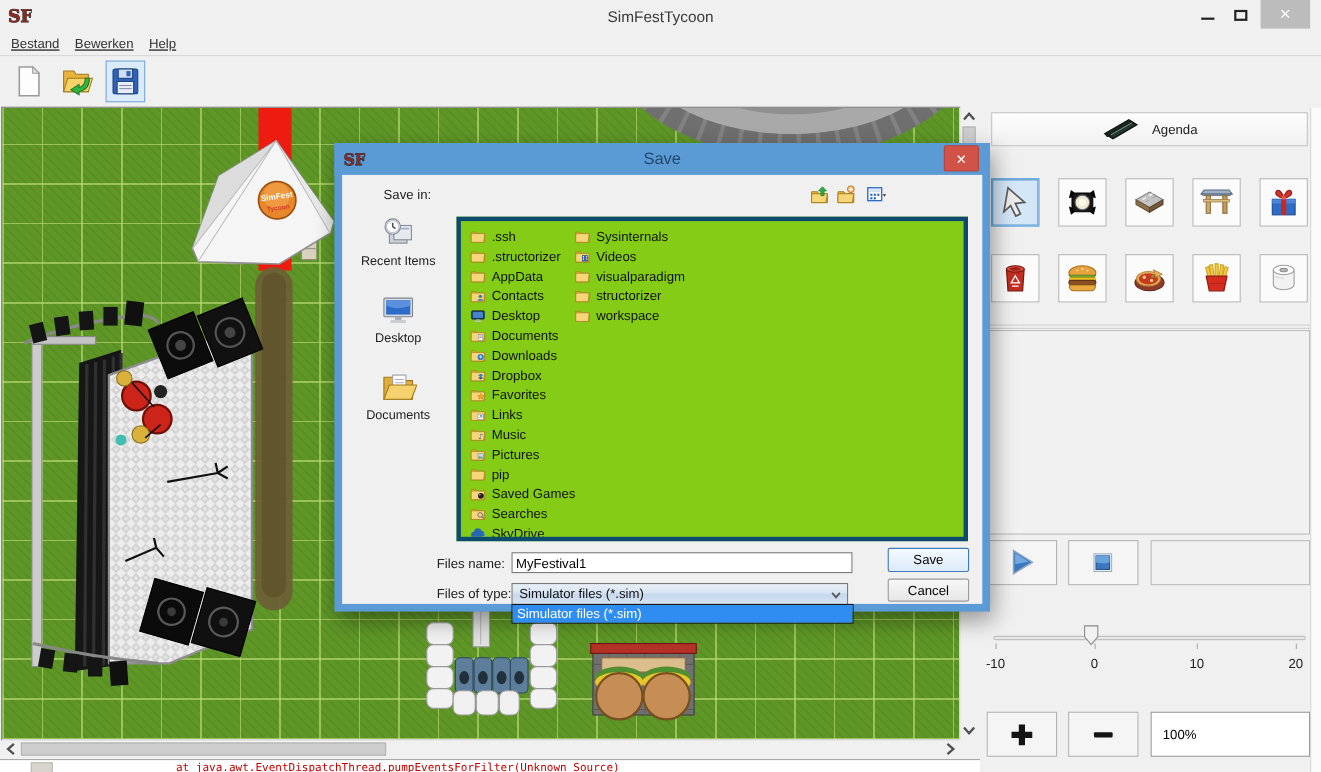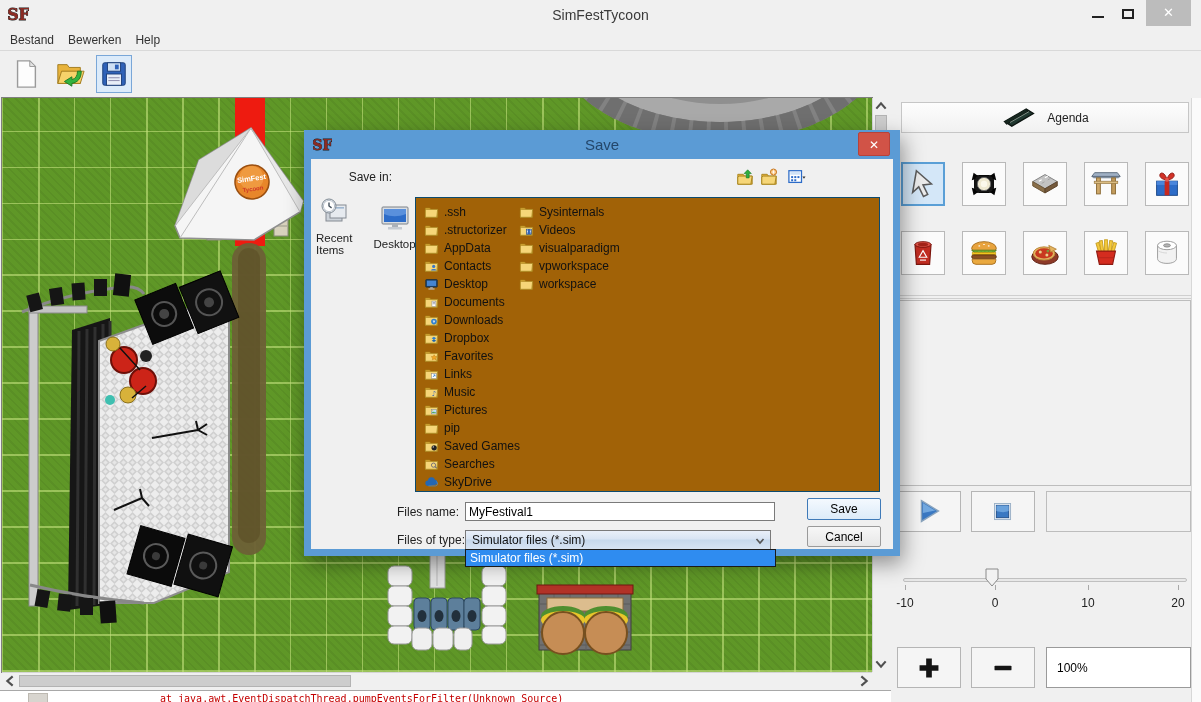--- a/index.html
+++ b/index.html
@@ -10,21 +10,21 @@
 
   
   .titlebar { left:0; top:0; width:1201px; height:30px; background:#f0f0f0; }
   .app-icon { left:8px; top:4px; width:21px; height:21px; }
   .win-title { left:0; top:0; width:1201px; height:30px; text-align:center; line-height:30px; font-size:14px; color:#3a3a3a; }
   .btn-min { left:1086px; top:4px; width:24px; height:20px; }
   .btn-min i { position:absolute; left:6px; top:12px; width:12px; height:2px; background:#222; }
   .btn-max { left:1116px; top:4px; width:24px; height:20px; }
   .btn-max i { position:absolute; left:6px; top:5px; width:12px; height:10px; border:2px solid #222; }
   .btn-close { left:1146px; top:0; width:45px; height:26px; background:#bcbcbc; color:#fff; text-align:center; line-height:26px; font-size:13px; }
-  .menubar { left:0; top:30px; width:1201px; height:21px; border-bottom:1px solid #d9d9d9; padding-left:10px; display:flex; gap:14px; align-items:center; }
+  .menubar { left:0; top:30px; width:1201px; height:21px; border-bottom:1px solid #d9d9d9; padding-left:10px; display:flex; gap:14px; align-items:center;text-decoration:underline; }
   .menu-item { font-size:12px; color:#333; }
   .toolbar { left:0; top:52px; width:1201px; height:44px; display:flex; gap:8px; padding-left:8px; align-items:center; }
   .tb-btn { width:36px; height:38px; display:flex; align-items:center; justify-content:center; border:1px solid transparent; }
   .tb-btn.sel { background:#dcebfa; border:1px solid #7aa7d8; }
   .ic30 { width:30px; height:30px; display:block; }
 
   
   .canvas { left:2px; top:98px; width:870px; height:574px; overflow:hidden; outline:1px solid #7f7f7f;
     background-color:#5f9727;
     background-image:
@@ -66,25 +66,25 @@
   .dlg-titlebar { position:absolute; left:0; top:0; width:100%; height:29px; }
   .dlg-icon { position:absolute; left:9px; top:5px; width:19px; height:19px; }
   .dlg-title { position:absolute; left:0; top:0; width:100%; height:29px; text-align:center; line-height:29px; font-size:15px; color:#24476b; }
   .dlg-close { position:absolute; left:554px; top:2px; width:32px; height:24px; border:1px solid #b8423a; border-radius:2px; color:#fff; text-align:center; line-height:24px; font-size:12px; }
   .dlg-label { position:absolute; font-size:12px; color:#222; }
   .savein-combo { position:absolute; left:94px; top:37px; width:328px; height:20px; background:#fff; border:1px solid #9aa6b4; display:flex; align-items:center; gap:5px; padding-left:3px; font-size:12px; }
   .savein-combo .chev { position:absolute; right:3px; top:4px; width:12px; height:12px; }
   .ic15 { width:15px; height:13px; display:block; }
   .dlg-tool { position:absolute; top:37px; width:22px; height:20px; display:flex; align-items:center; justify-content:center; }
   .ic18 { width:18px; height:18px; display:block; }
-  .dlg-nav { position:absolute; left:12px; top:65px; width:92px; display:flex; flex-direction:row; align-items:center; gap:21px; }
+  .dlg-nav { position:absolute; left:12px; top:65px; width:92px; display:flex; flex-direction:column; align-items:center; gap:21px; }
   .nav-item { width:92px; display:flex; flex-direction:column; align-items:center; gap:3px; }
   .nav-item .lbl { font-size:11.5px; color:#222; }
   .ic34n { width:34px; height:34px; display:block; }
-  .listbox { position:absolute; left:111px; top:67px; width:465px; height:295px; background:#a16207; border:1px solid #0c4a6e; overflow:hidden; }
+  .listbox { position:absolute; left:111px; top:67px; width:465px; height:295px; background:#84cc16; border:4px solid #0c4a6e; overflow:hidden; }
   .file-col { position:absolute; top:5px; list-style:none; }
   .file-col li { height:18px; display:flex; align-items:center; gap:5px; font-size:12px; color:#111; }
   .ic14 { width:15px; height:14px; display:block; }
   .fn-input { position:absolute; left:161px; top:372px; width:310px; height:19px; border:1px solid #7a7a7a; font-size:12px; padding:1px 3px; font-family:"Liberation Sans",sans-serif; background:#fff; }
   .type-combo { position:absolute; left:161px; top:400px; width:306px; height:20px; border:1px solid #7a7a7a; background:linear-gradient(180deg,#e9eff8 0%,#d8e4f3 45%,#c6d8ec 50%,#d6e3f3 100%); font-size:12px; display:flex; align-items:center; padding-left:6px; color:#111; }
   .type-combo .chev { position:absolute; right:4px; top:4px; width:12px; height:12px; }
   .dlg-btn { position:absolute; left:503px; width:74px; height:22px; font-size:12px; text-align:center; line-height:20px; }
   .save-btn { top:368px; background:linear-gradient(#f4f9fe,#dcebf9); border:1px solid #3f7ab8; border-radius:2px; }
   .cancel-btn { top:396px; height:21px; background:linear-gradient(#f7f7f7,#e7e7e7); border:1px solid #9a9a9a; border-radius:2px; }
   .type-dropdown { left:465px; top:549px; width:311px; background:#fff; border:1px solid #1a1a1a; z-index:60; position:absolute; }
@@ -801,21 +801,21 @@
           </span>
           <span class="lbl">visualparadigm</span>
         </li>
         <li>
           <span class="ic14">
             <svg viewBox="0 0 16 16">
               <path d="M1 3.5h5l1.2 1.7H15V14H1z" fill="#e9b43e" stroke="#a5821c" stroke-width="0.8"></path>
               <path d="M1 6l1.4-1h12.6L14 14H1z" fill="#f6d678" stroke="#a5821c" stroke-width="0.8"></path>
             </svg>
           </span>
-          <span class="lbl">vpworkspace</span>
+          <span class="lbl">structorizer</span>
         </li>
         <li>
           <span class="ic14">
             <svg viewBox="0 0 16 16">
               <path d="M1 3.5h5l1.2 1.7H15V14H1z" fill="#e9b43e" stroke="#a5821c" stroke-width="0.8"></path>
               <path d="M1 6l1.4-1h12.6L14 14H1z" fill="#f6d678" stroke="#a5821c" stroke-width="0.8"></path>
             </svg>
           </span>
           <span class="lbl">workspace</span>
         </li>

